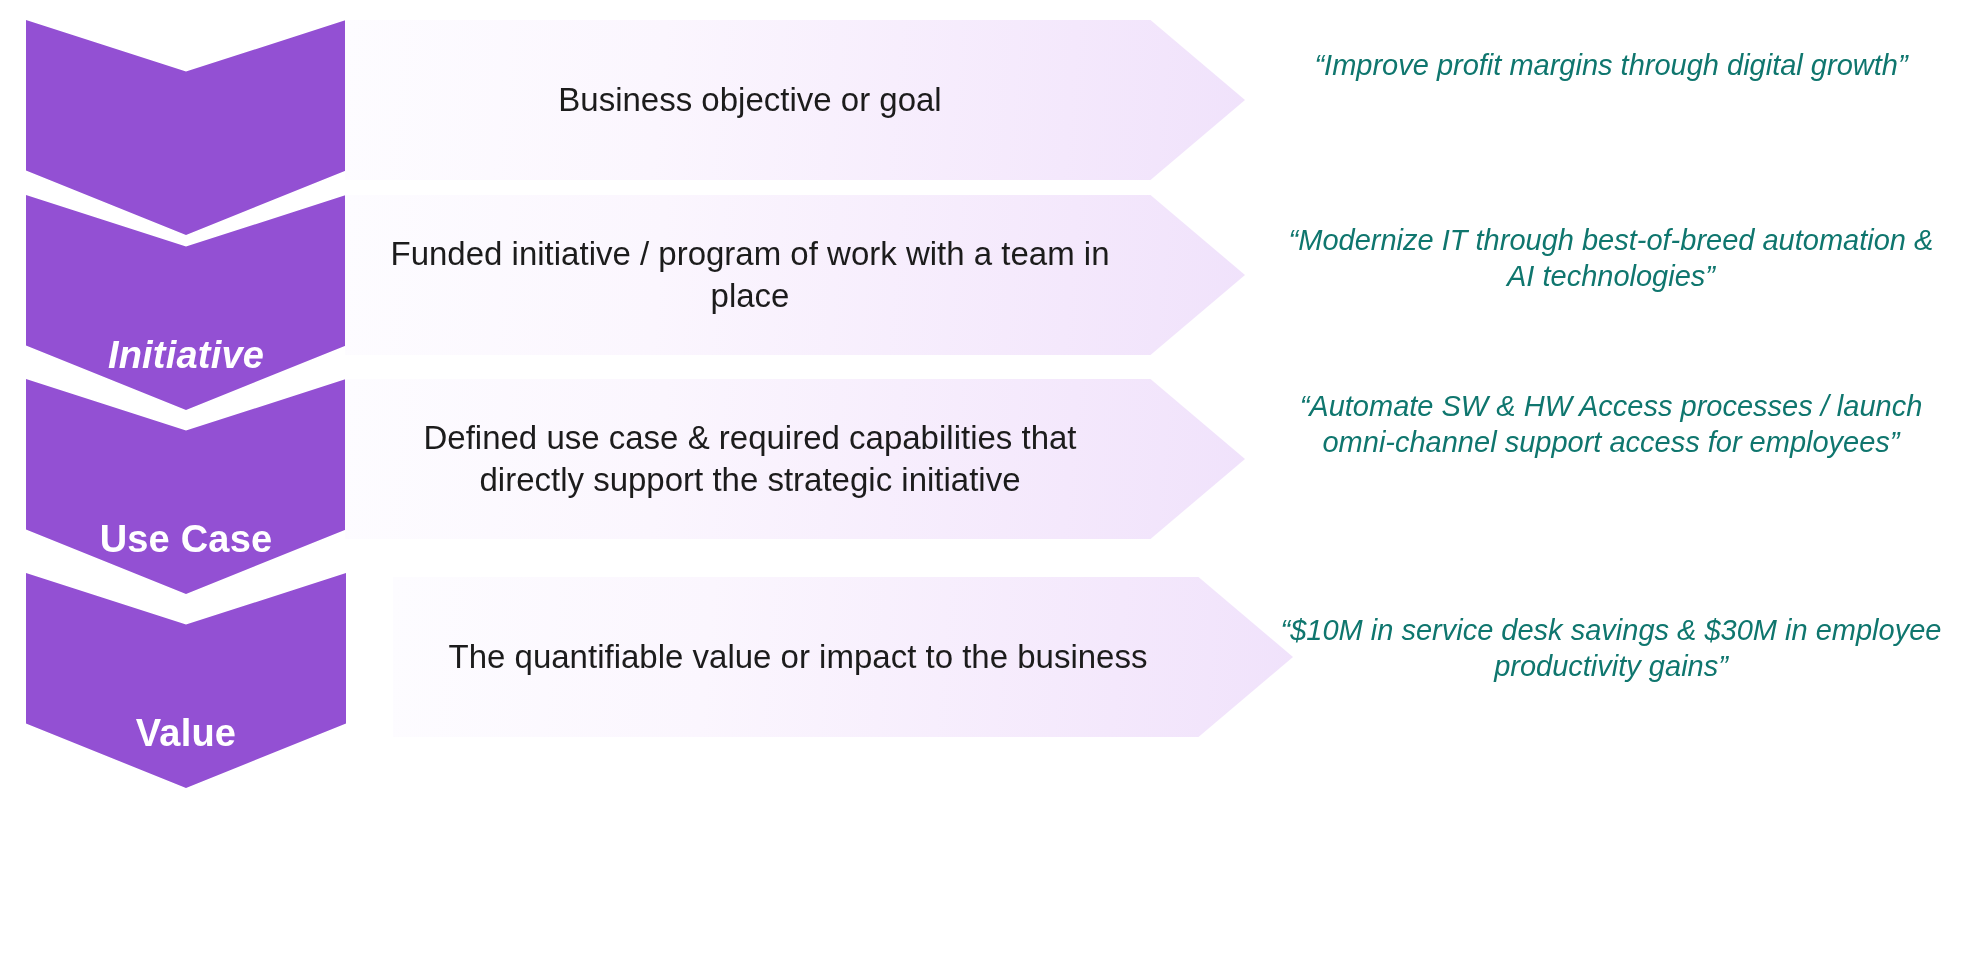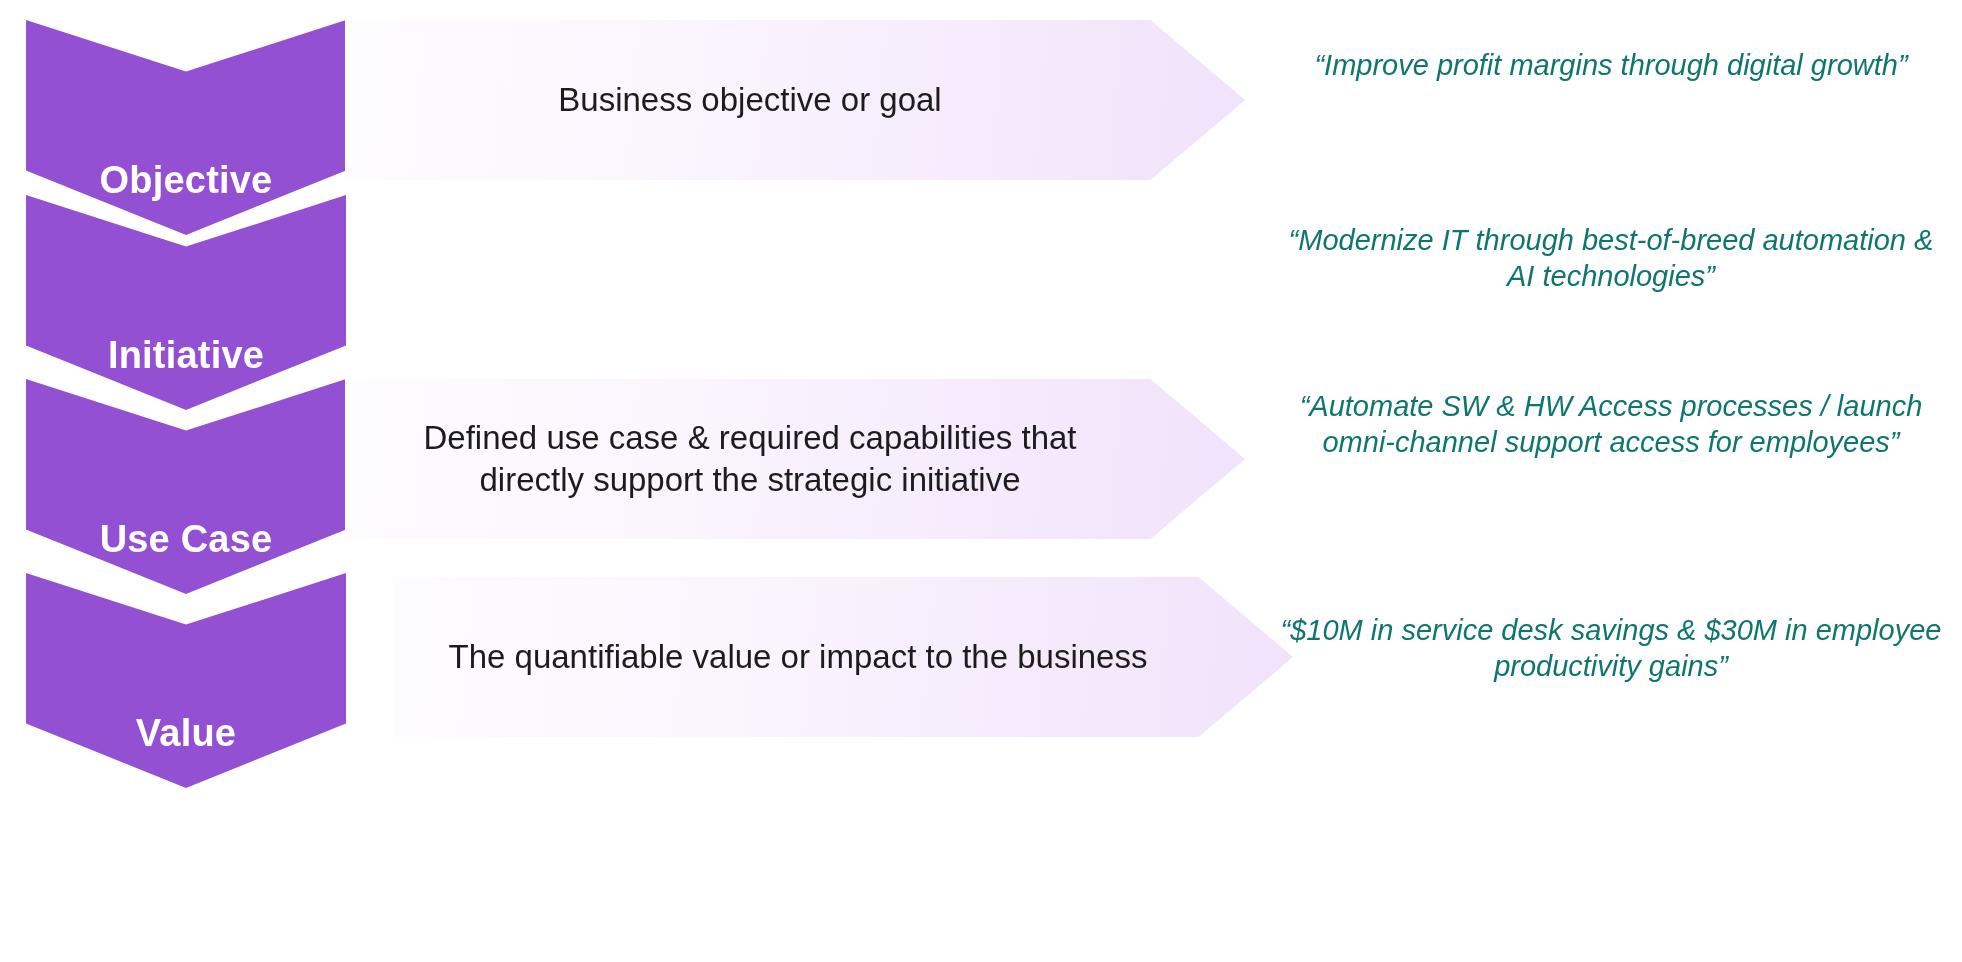--- a/index.html
+++ b/index.html
@@ -78,32 +78,34 @@
   }
 </style>
 </head>
 <body>
 
 <div id="stage">
 
   <div class="row" style="top:0px;height:240px;">
     <div class="chevron" style="top:20px;height:215px;">
       <span class="chev-shape"></span>
-      <span class="chev-label" style="padding-bottom:36px;">Objective</span>
     </div>
     <div class="banner" style="top:20px;height:160px;">
       <span class="banner-text">Business objective or goal</span>
     </div>
     <div class="example" style="top:48px;">“Improve profit margins through digital growth”</div>
   </div>
 
   <div class="row" style="top:195px;height:240px;">
-    <div class="chevron" style="top:0px;height:215px;">
+    <div class="chevron" style="top:0px;height:215px;font-style:italic;">
       <span class="chev-shape"></span>
       <span class="chev-label" style="padding-bottom:36px;">Initiative</span>
+    </div>
+    <div class="banner" style="top:0px;height:160px;">
+      <span class="banner-text">Funded initiative / program of work with a team in place</span>
     </div>
     <div class="example" style="top:28px;">“Modernize IT through best-of-breed automation &amp; AI technologies”</div>
   </div>
 
   <div class="row" style="top:379px;height:240px;">
     <div class="chevron" style="top:0px;height:215px;">
       <span class="chev-shape"></span>
       <span class="chev-label" style="padding-bottom:36px;">Use Case</span>
     </div>
     <div class="banner" style="top:0px;height:160px;align-items:center;">

